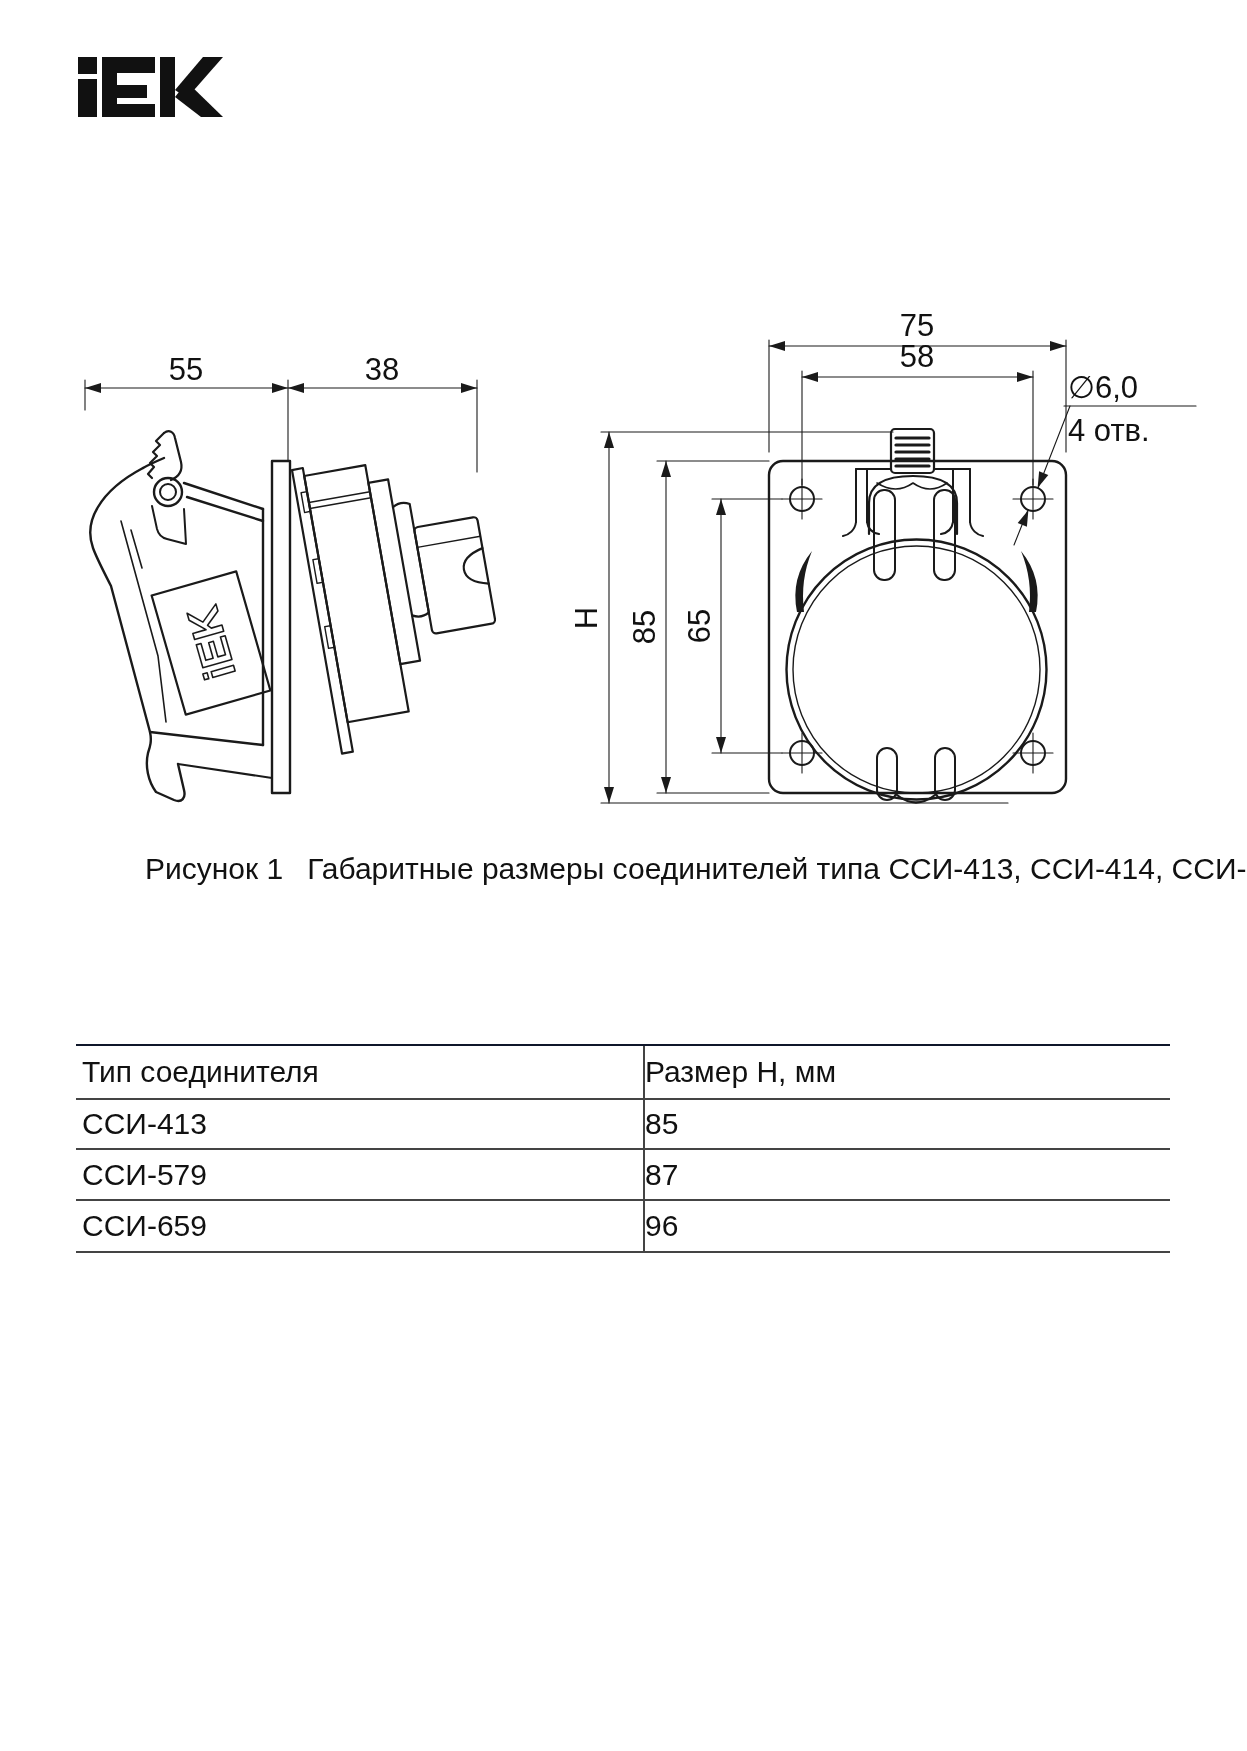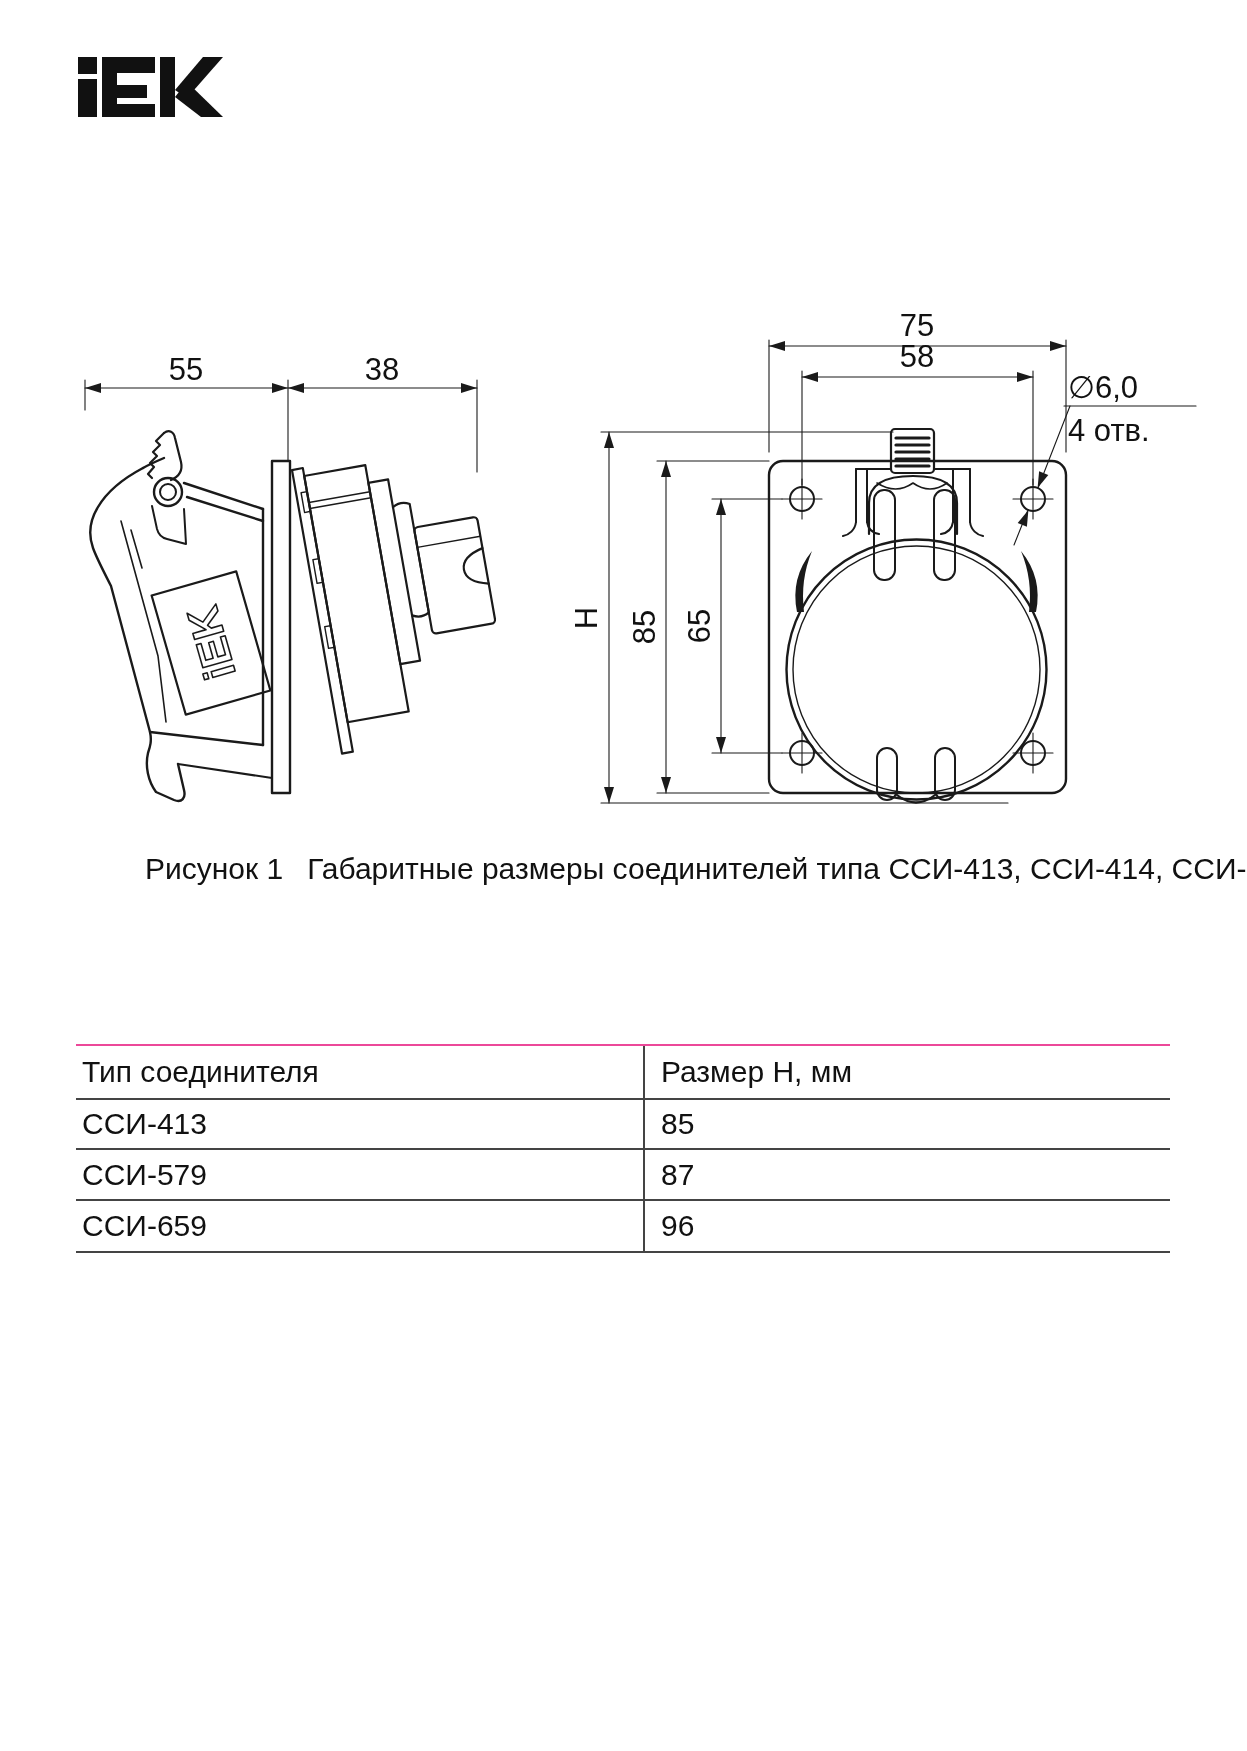--- a/index.html
+++ b/index.html
@@ -2,24 +2,24 @@
 <html><head>
 <meta charset="utf-8">
 <style>
   html,body{margin:0;padding:0;background:#ffffff;}
   #page{position:relative;width:1247px;height:1751px;background:#ffffff;overflow:hidden;
         font-family:"Liberation Sans",sans-serif;color:#111;}
   svg{display:block;}
   .dimtext{font-family:"Liberation Sans",sans-serif;font-size:31px;fill:#111;}
   .caption{position:absolute;left:145px;top:852px;font-size:30px;color:#111;white-space:nowrap;}
   .caption .cap-label{margin-right:24px;}
-  .spec-table{position:absolute;left:76px;top:1044px;width:1094px;border-top:2px solid #ec4899;font-size:30px;}
+  .spec-table{position:absolute;left:76px;top:1044px;width:1094px;border-top:2px solid #0f172a;font-size:30px;}
   .trow{display:grid;grid-template-columns:567px 1fr;border-bottom:2px solid #444;}
   .trow .cell{display:flex;align-items:center;padding-left:6px;}
-  .trow .cell.val{border-left:2px solid #444;padding-left:16px;}
+  .trow .cell.val{border-left:2px solid #444;padding-left:0;}
   .trow.hdr{height:52px;}
   .trow.r1{height:48px;}
   .trow.r2{height:49px;}
   .trow.r3{height:50px;}
 </style>
 </head>
 <body>
 
 <div id="page">
 

